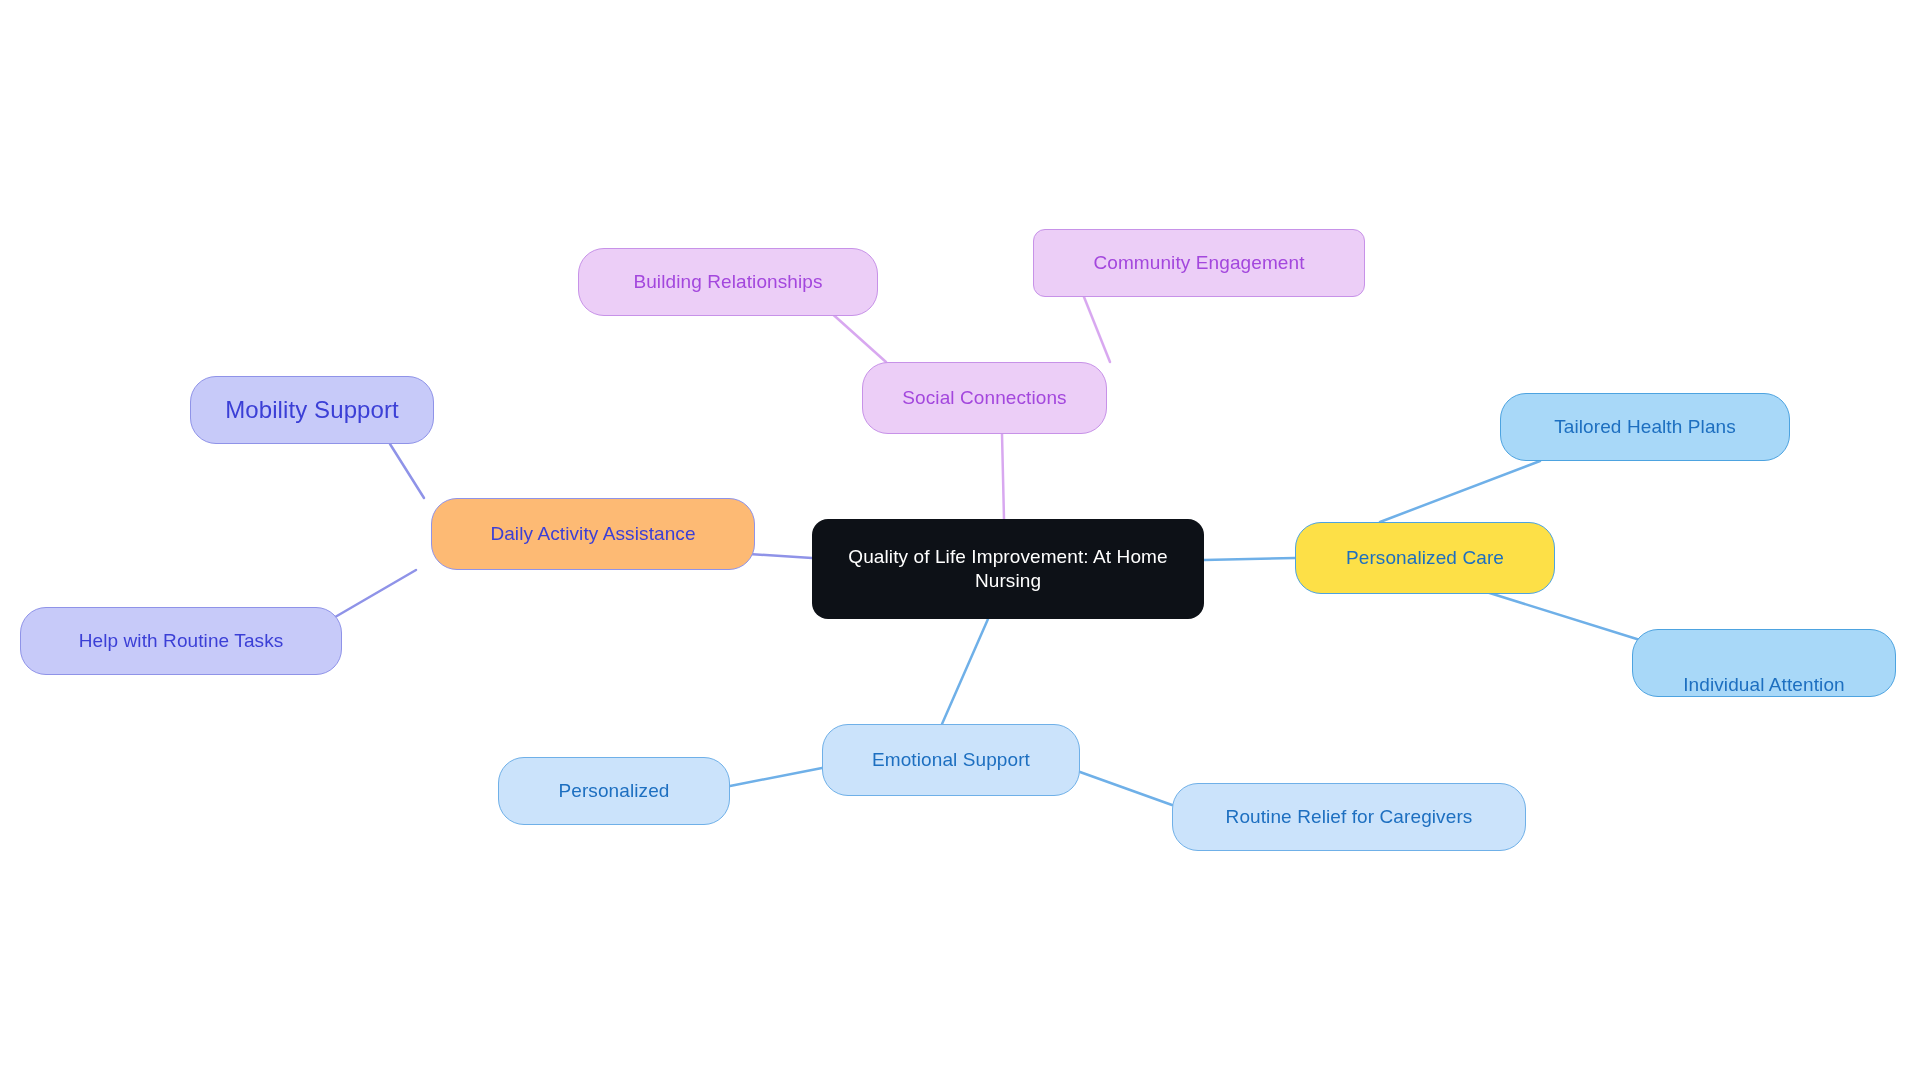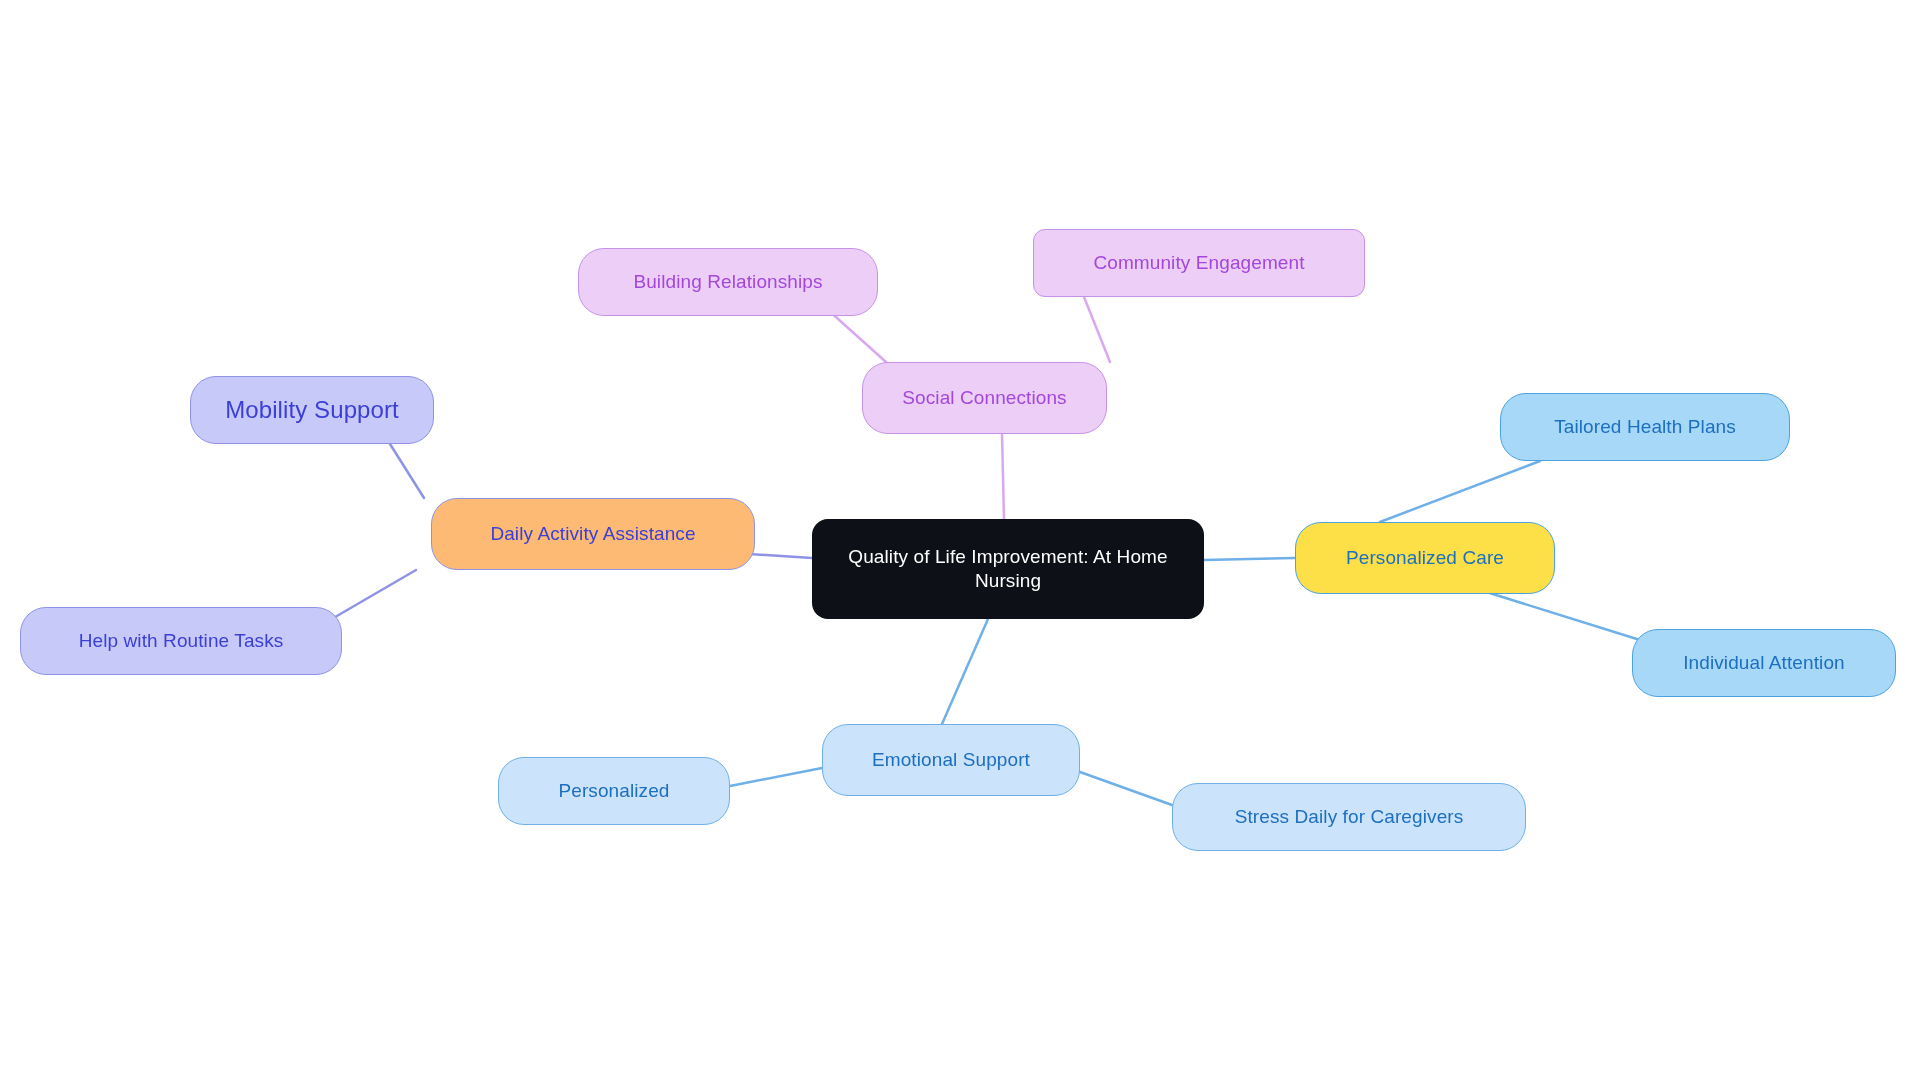--- a/index.html
+++ b/index.html
@@ -73,31 +73,31 @@
   <div id="node-layer">
       <div class="node root" style="left: 812px; top: 519px; width: 392px; height: 100px; background: rgb(13, 17, 23); color: rgb(255, 255, 255); font-size: 19px;">
         <span class="node-label">Quality of Life Improvement: At Home Nursing</span>
       </div>
       <div class="node" style="left: 1295px; top: 522px; width: 260px; height: 72px; background: #fde047; color: rgb(29, 111, 192); font-size: 19px; border-color: rgb(77, 163, 224);">
         <span class="node-label">Personalized Care</span>
       </div>
       <div class="node" style="left: 1500px; top: 393px; width: 290px; height: 68px; background: rgb(168, 216, 248); color: rgb(29, 111, 192); font-size: 19px; border-color: rgb(77, 163, 224);">
         <span class="node-label">Tailored Health Plans</span>
       </div>
-      <div class="node" style="left: 1632px; top: 629px; width: 264px; height: 68px; background: rgb(168, 216, 248); color: rgb(29, 111, 192); font-size: 19px; border-color: rgb(77, 163, 224);">
+      <div class="node" style="left: 1632px; top: 629px; width: 264px; height: 68px; background: rgb(168, 216, 248); color: rgb(29, 111, 192); font-size: 19px; border-color: rgb(77, 163, 224); align-items: flex-end;">
         <span class="node-label">Individual Attention</span>
       </div>
       <div class="node" style="left: 822px; top: 724px; width: 258px; height: 72px; background: rgb(203, 227, 251); color: rgb(29, 111, 192); font-size: 19px; border-color: rgb(111, 176, 232);">
         <span class="node-label">Emotional Support</span>
       </div>
       <div class="node" style="left: 498px; top: 757px; width: 232px; height: 68px; background: rgb(203, 227, 251); color: rgb(29, 111, 192); font-size: 19px; border-color: rgb(111, 176, 232);">
         <span class="node-label">Personalized</span>
       </div>
       <div class="node" style="left: 1172px; top: 783px; width: 354px; height: 68px; background: rgb(203, 227, 251); color: rgb(29, 111, 192); font-size: 19px; border-color: rgb(111, 176, 232);">
-        <span class="node-label">Stress Daily for Caregivers</span>
+        <span class="node-label">Routine Relief for Caregivers</span>
       </div>
       <div class="node" style="left: 395px; top: 498px; width: 324px; height: 72px; background: #fdba74; color: rgb(59, 63, 214); font-size: 19px; border-color: rgb(143, 147, 232); margin-left: 36px;">
         <span class="node-label">Daily Activity Assistance</span>
       </div>
       <div class="node" style="left: 190px; top: 376px; width: 244px; height: 68px; background: rgb(199, 202, 249); color: rgb(59, 63, 214); font-size: 24px; border-color: rgb(143, 147, 232);">
         <span class="node-label">Mobility Support</span>
       </div>
       <div class="node" style="left: 20px; top: 607px; width: 322px; height: 68px; background: rgb(199, 202, 249); color: rgb(59, 63, 214); font-size: 19px; border-color: rgb(143, 147, 232);">
         <span class="node-label">Help with Routine Tasks</span>
       </div>

